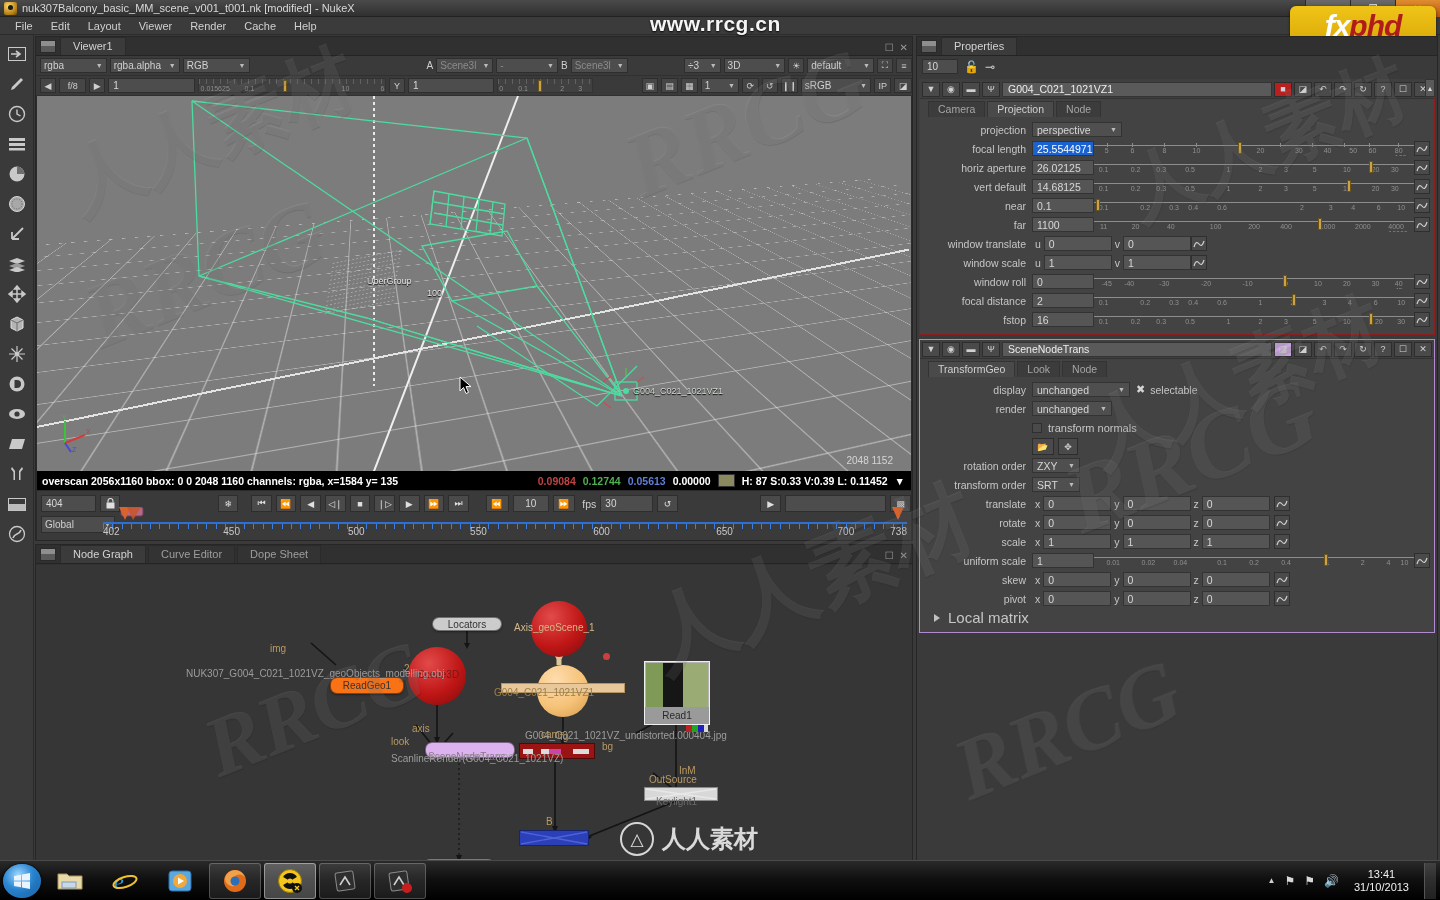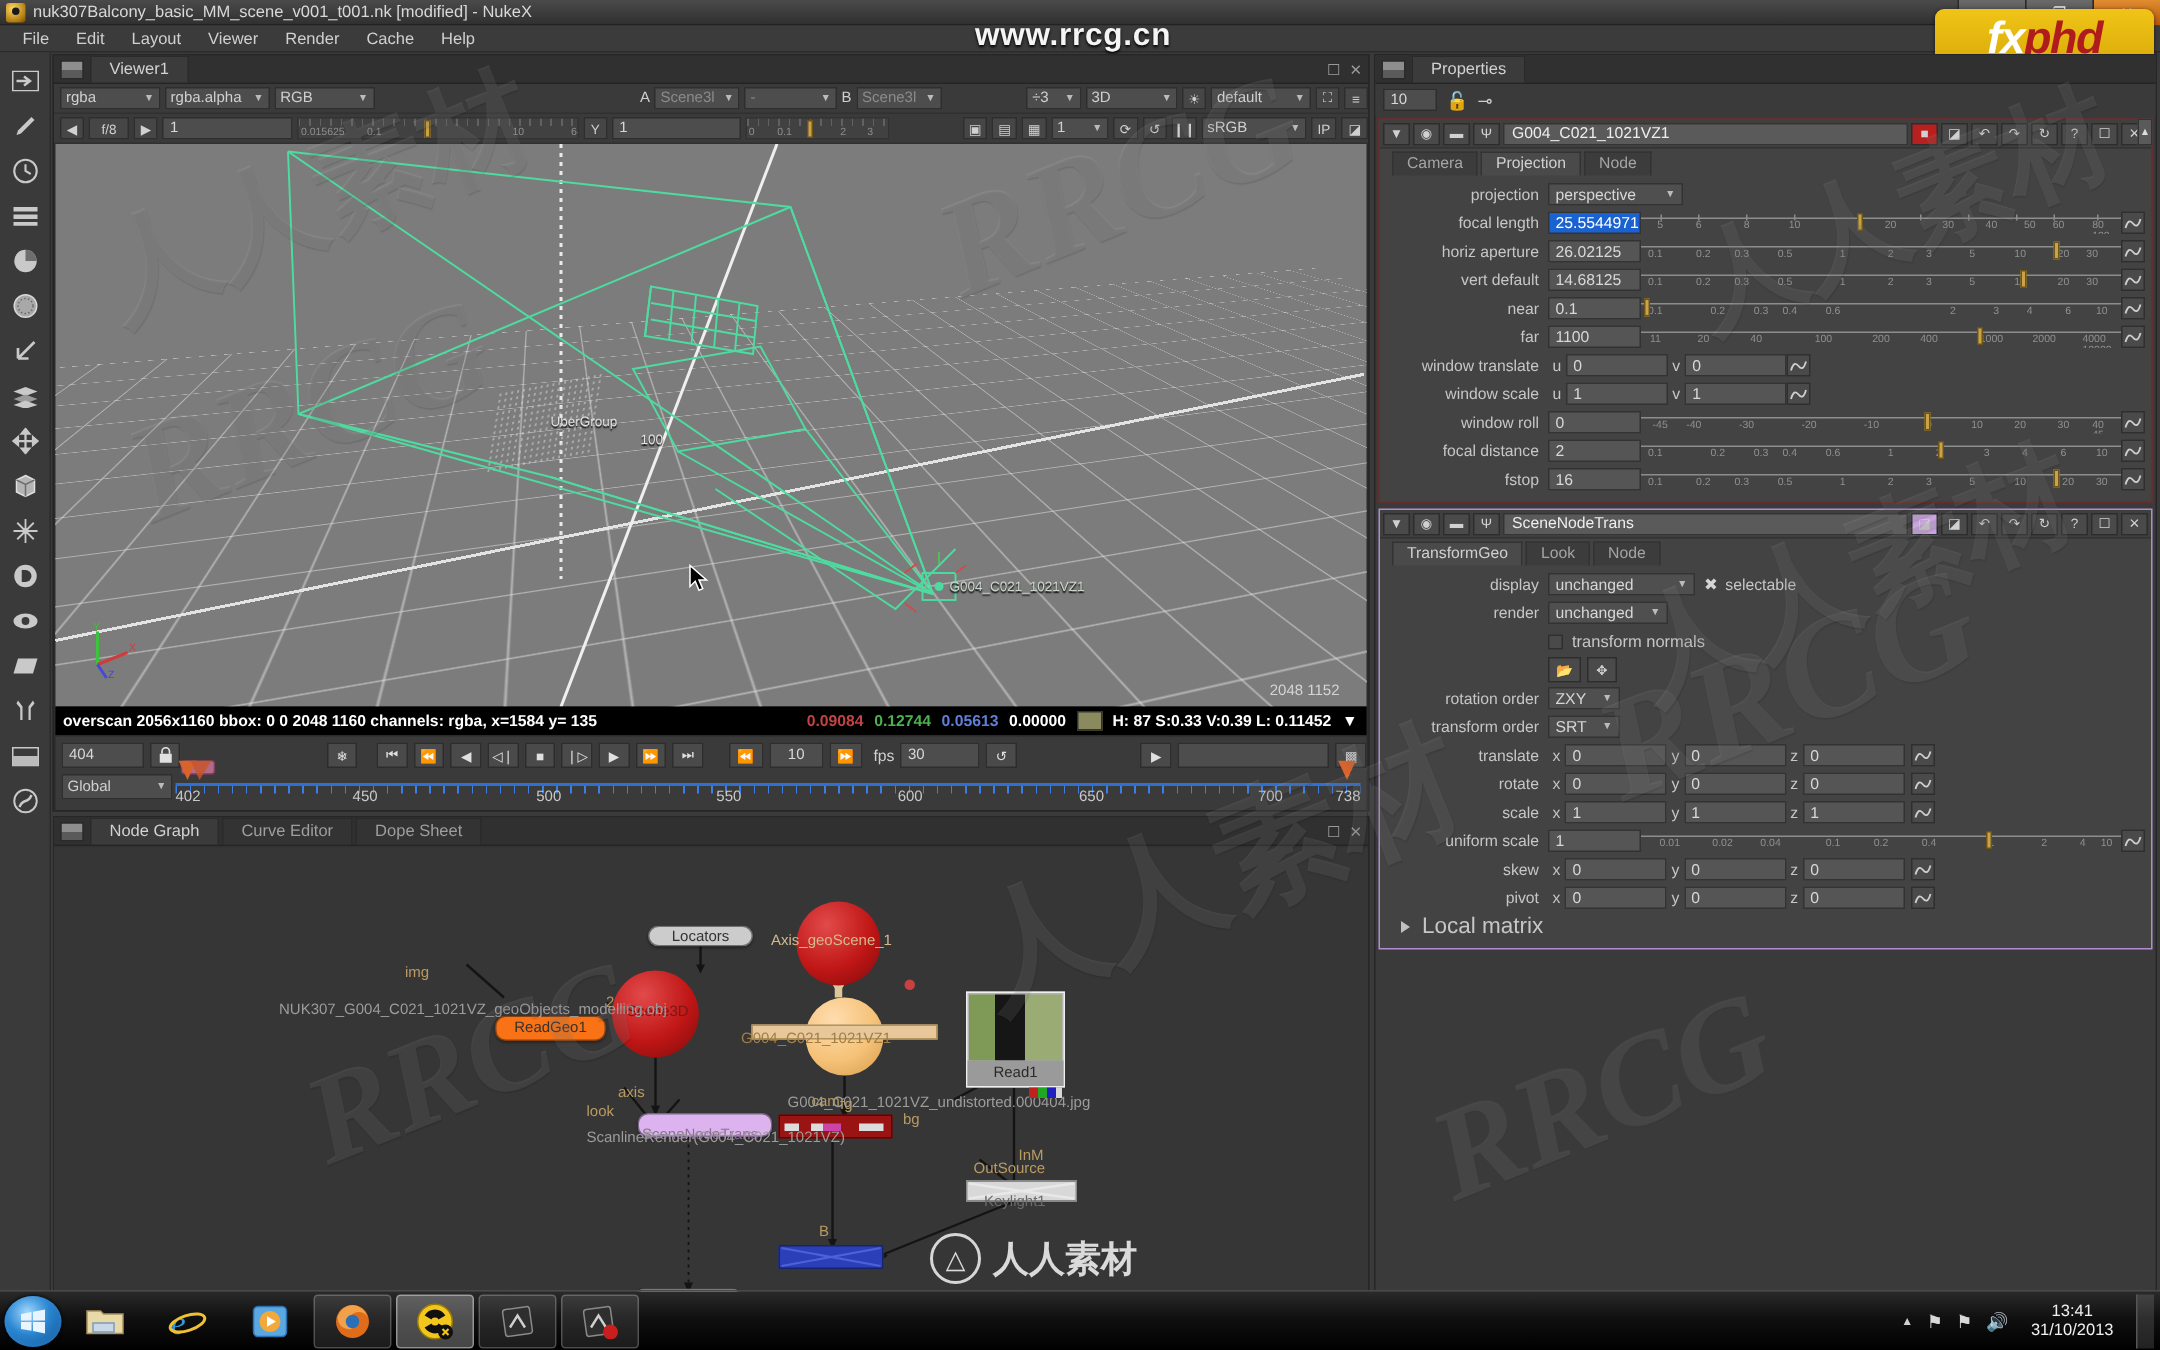--- a/index.html
+++ b/index.html
@@ -204,21 +204,21 @@
   .timebar {
     position:absolute; left:1px; top:454px; width:874px; height:49px; background:#3a3a3a;
   }
   .tb-row1{ height:25px; display:flex; align-items:center; padding-left:4px; gap:4px; position:relative;}
   .tb-row2{ height:24px; display:flex; align-items:flex-start; padding-left:4px; gap:4px; position:relative;}
   .playbtn{
     width:22px;height:17px;background:#4a4a4a;border:1px solid #2d2d2d;
     display:flex;align-items:center;justify-content:center;color:#e0e0e0;font-size:9px;
   }
   .ruler {
-    position:absolute; left:80px; right:4px; top:2px; height:21px;
+    position:absolute; left:66px; right:4px; top:2px; height:21px;
   }
   .ruler .line{position:absolute;left:0;right:0;top:4px;height:2px;background:#2f6fd0;}
   .ruler .ticks{
     position:absolute;left:0;right:0;top:6px;height:5px;
     background-image: repeating-linear-gradient(to right,#3d7fe0 0 1px,transparent 1px 9.4px);
   }
   .ruler .maj{ position:absolute; top:8px; font-size:10px; color:#c9c9c9; transform:translateX(-50%);}
   .ruler .in-lbl{position:absolute;left:0;top:8px;font-size:10px;color:#c9c9c9;}
   .ruler .out-lbl{position:absolute;right:0;top:8px;font-size:10px;color:#c9c9c9;}
   .playhead {

